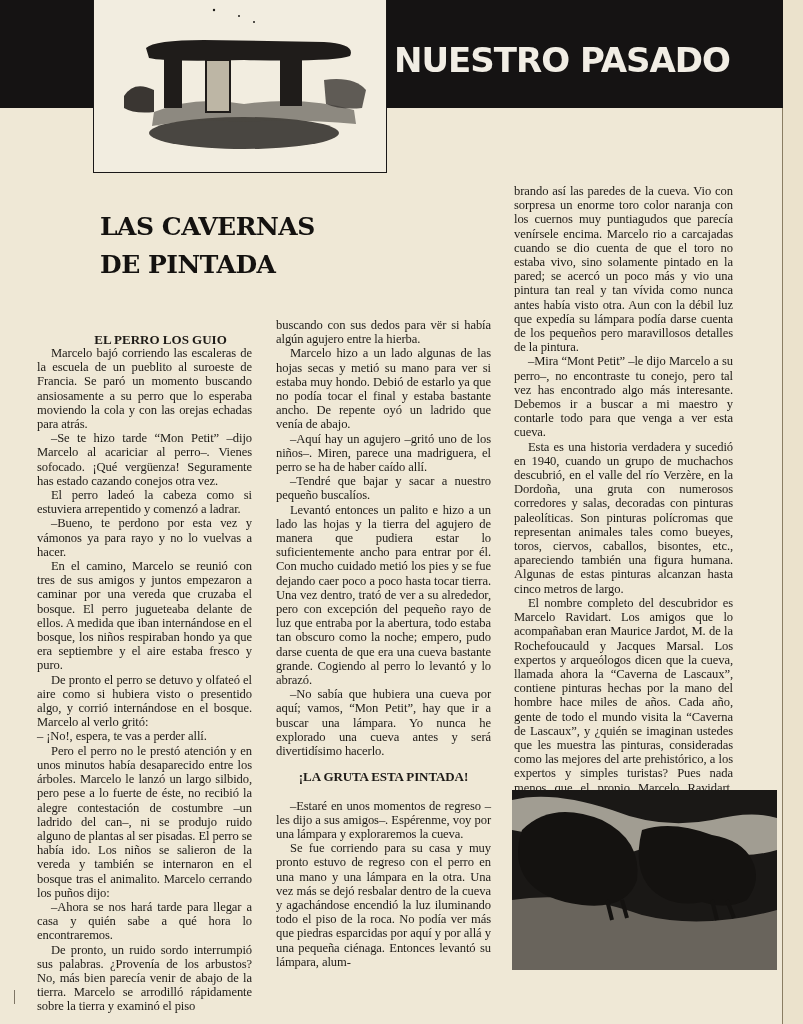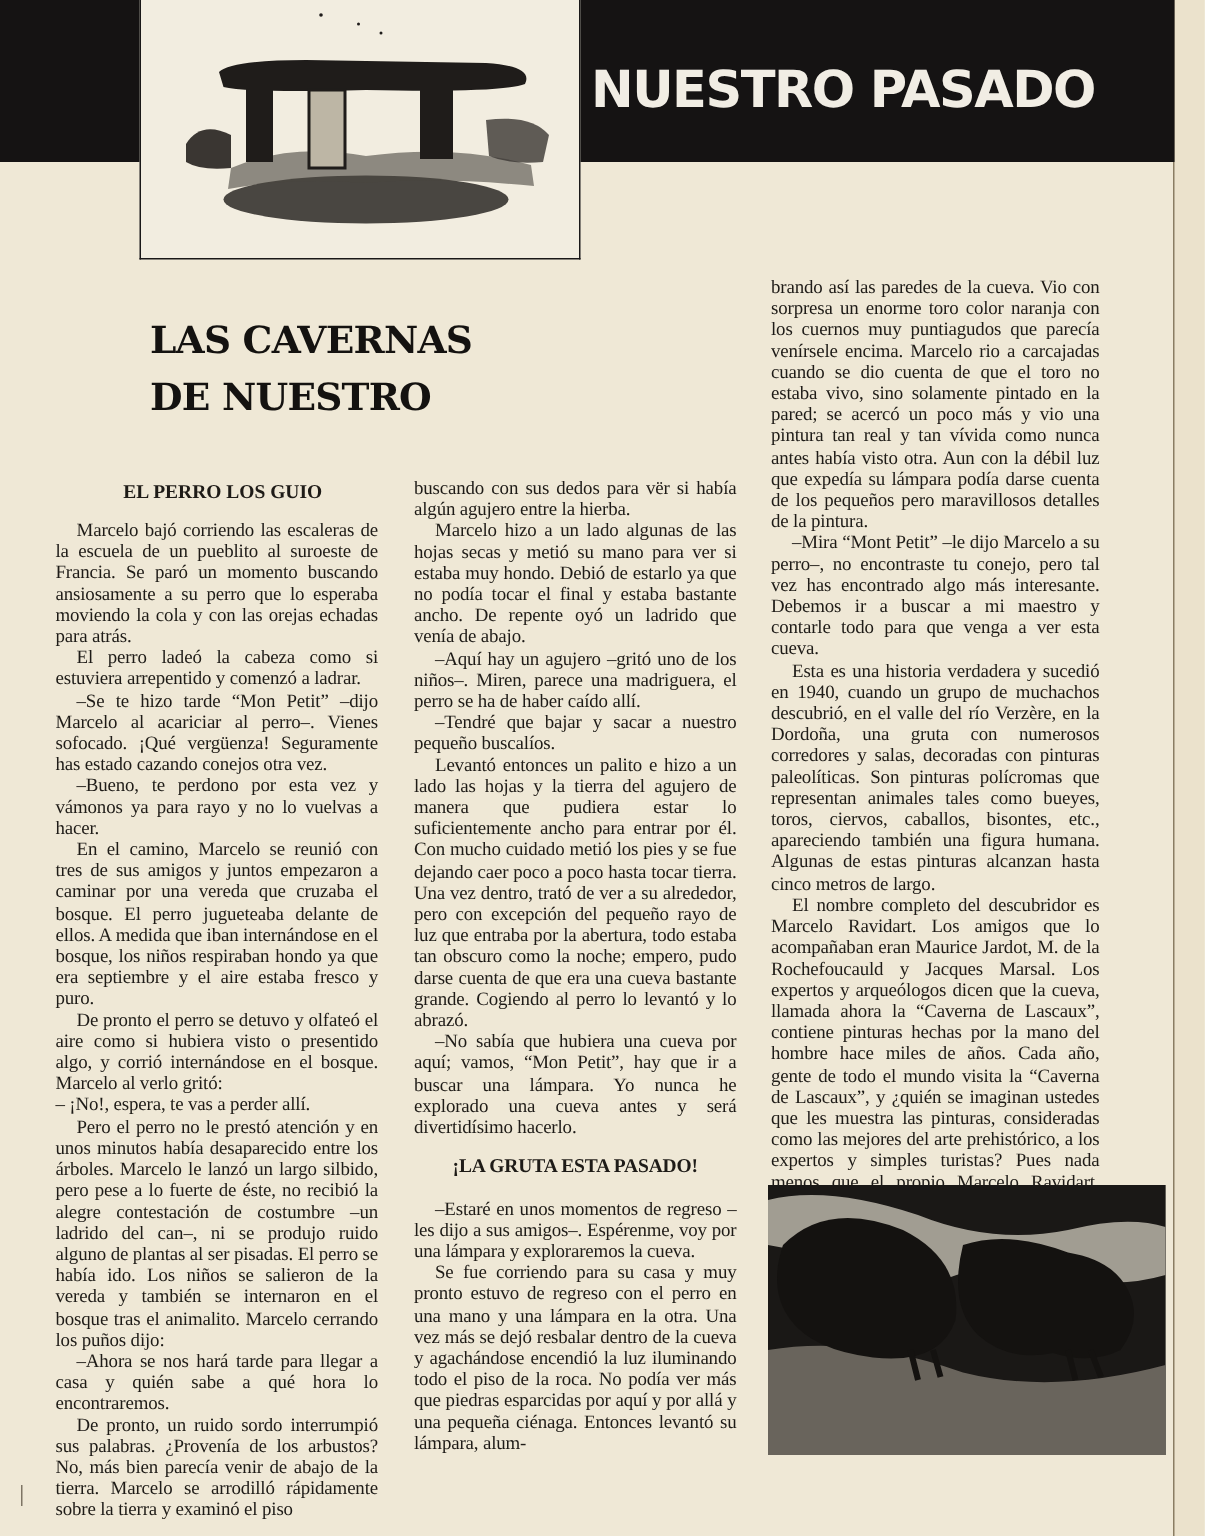--- a/index.html
+++ b/index.html
@@ -37,21 +37,21 @@
     position: absolute; font-size: 12.6px; line-height: 14.2px;
     text-align: justify; letter-spacing: -0.1px;
   }
   .col p { margin: 0; text-indent: 14px; }
   .col p.noindent { text-indent: 0; }
   .col-1 { left: 37px; top: 346px; width: 215px; }
   .col-2 { left: 276px; top: 318px; width: 215px; }
   .col-3 { left: 514px; top: 148px; width: 219px; margin-top: 36px; }
   .subhead {
     font-weight: bold; text-align: center; font-size: 13px; text-indent: 0 !important;
-    margin: 4px;
+    margin: 16px;
   }
   .subhead-1 { position: absolute; left: 37px; top: 316px; width: 215px; }
   .col-2 .subhead { margin: 12px 0 14px 0; }
   .photo {
     position: absolute; left: 512px; top: 790px; width: 265px; height: 180px;
     background: #0e0d0c;
   }
   .photo svg { position: absolute; left: 0; top: 0; }
   .stray-mark { position: absolute; left: 14px; top: 990px; width: 1px; height: 14px; background: #7e7565; }
 </style>
@@ -73,46 +73,46 @@
     <path d="M30 96 Q40 80 60 90 L60 112 Q40 114 30 108 Z" fill="#3a3632"></path>
     <path d="M230 80 Q260 76 272 90 L268 108 Q246 110 232 104 Z" fill="#3a3632" opacity="0.8"></path>
     <circle cx="120" cy="10" r="1.2" fill="#1f1c1a"></circle>
       <circle cx="145" cy="16" r="1" fill="#1f1c1a"></circle>
       <circle cx="160" cy="22" r="1" fill="#1f1c1a"></circle>
   </svg>
 </div>
 
 <div class="article-title">
   <span>LAS CAVERNAS</span>
-  <span>DE NUESTRO</span>
+  <span>DE PINTADA</span>
 </div>
 
 <p class="subhead subhead-1">EL PERRO LOS GUIO</p>
 
 <div class="col col-1">
   <p>Marcelo bajó corriendo las escaleras de la escuela de un pueblito al suroeste de Francia. Se paró un momento buscando ansiosamente a su perro que lo esperaba moviendo la cola y con las orejas echadas para atrás.</p>
+  <p>–Se te hizo tarde “Mon Petit” –dijo Marcelo al acariciar al perro–. Vienes sofocado. ¡Qué vergüenza! Seguramente has estado cazando conejos otra vez.</p>
   <p>El perro ladeó la cabeza como si estuviera arrepentido y comenzó a ladrar.</p>
-  <p>–Se te hizo tarde “Mon Petit” –dijo Marcelo al acariciar al perro–. Vienes sofocado. ¡Qué vergüenza! Seguramente has estado cazando conejos otra vez.</p>
   <p>–Bueno, te perdono por esta vez y vámonos ya para rayo y no lo vuelvas a hacer.</p>
   <p>En el camino, Marcelo se reunió con tres de sus amigos y juntos empezaron a caminar por una vereda que cruzaba el bosque. El perro jugueteaba delante de ellos. A medida que iban internándose en el bosque, los niños respiraban hondo ya que era septiembre y el aire estaba fresco y puro.</p>
   <p>De pronto el perro se detuvo y olfateó el aire como si hubiera visto o presentido algo, y corrió internándose en el bosque. Marcelo al verlo gritó:</p>
   <p class="noindent">– ¡No!, espera, te vas a perder allí.</p>
   <p>Pero el perro no le prestó atención y en unos minutos había desaparecido entre los árboles. Marcelo le lanzó un largo silbido, pero pese a lo fuerte de éste, no recibió la alegre contestación de costumbre –un ladrido del can–, ni se produjo ruido alguno de plantas al ser pisadas. El perro se había ido. Los niños se salieron de la vereda y también se internaron en el bosque tras el animalito. Marcelo cerrando los puños dijo:</p>
   <p>–Ahora se nos hará tarde para llegar a casa y quién sabe a qué hora lo encontraremos.</p>
   <p>De pronto, un ruido sordo interrumpió sus palabras. ¿Provenía de los arbustos? No, más bien parecía venir de abajo de la tierra. Marcelo se arrodilló rápidamente sobre la tierra y examinó el piso</p>
 </div>
 
 <div class="col col-2">
   <p class="noindent">buscando con sus dedos para vër si había algún agujero entre la hierba.</p>
   <p>Marcelo hizo a un lado algunas de las hojas secas y metió su mano para ver si estaba muy hondo. Debió de estarlo ya que no podía tocar el final y estaba bastante ancho. De repente oyó un ladrido que venía de abajo.</p>
   <p>–Aquí hay un agujero –gritó uno de los niños–. Miren, parece una madriguera, el perro se ha de haber caído allí.</p>
   <p>–Tendré que bajar y sacar a nuestro pequeño buscalíos.</p>
   <p>Levantó entonces un palito e hizo a un lado las hojas y la tierra del agujero de manera que pudiera estar lo suficientemente ancho para entrar por él. Con mucho cuidado metió los pies y se fue dejando caer poco a poco hasta tocar tierra. Una vez dentro, trató de ver a su alrededor, pero con excepción del pequeño rayo de luz que entraba por la abertura, todo estaba tan obscuro como la noche; empero, pudo darse cuenta de que era una cueva bastante grande. Cogiendo al perro lo levantó y lo abrazó.</p>
   <p>–No sabía que hubiera una cueva por aquí; vamos, “Mon Petit”, hay que ir a buscar una lámpara. Yo nunca he explorado una cueva antes y será divertidísimo hacerlo.</p>
-  <p class="subhead">¡LA GRUTA ESTA PASADO!</p>
+  <p class="subhead">¡LA GRUTA ESTA PINTADA!</p>
   <p>–Estaré en unos momentos de regreso –les dijo a sus amigos–. Espérenme, voy por una lámpara y exploraremos la cueva.</p>
   <p>Se fue corriendo para su casa y muy pronto estuvo de regreso con el perro en una mano y una lámpara en la otra. Una vez más se dejó resbalar dentro de la cueva y agachándose encendió la luz iluminando todo el piso de la roca. No podía ver más que piedras esparcidas por aquí y por allá y una pequeña ciénaga. Entonces levantó su lámpara, alum-</p>
 </div>
 
 <div class="col col-3">
   <p class="noindent">brando así las paredes de la cueva. Vio con sorpresa un enorme toro color naranja con los cuernos muy puntiagudos que parecía venírsele encima. Marcelo rio a carcajadas cuando se dio cuenta de que el toro no estaba vivo, sino solamente pintado en la pared; se acercó un poco más y vio una pintura tan real y tan vívida como nunca antes había visto otra. Aun con la débil luz que expedía su lámpara podía darse cuenta de los pequeños pero maravillosos detalles de la pintura.</p>
   <p>–Mira “Mont Petit” –le dijo Marcelo a su perro–, no encontraste tu conejo, pero tal vez has encontrado algo más interesante. Debemos ir a buscar a mi maestro y contarle todo para que venga a ver esta cueva.</p>
   <p>Esta es una historia verdadera y sucedió en 1940, cuando un grupo de muchachos descubrió, en el valle del río Verzère, en la Dordoña, una gruta con numerosos corredores y salas, decoradas con pinturas paleolíticas. Son pinturas polícromas que representan animales tales como bueyes, toros, ciervos, caballos, bisontes, etc., apareciendo también una figura humana. Algunas de estas pinturas alcanzan hasta cinco metros de largo.</p>
   <p>El nombre completo del descubridor es Marcelo Ravidart. Los amigos que lo acompañaban eran Maurice Jardot, M. de la Rochefoucauld y Jacques Marsal. Los expertos y arqueólogos dicen que la cueva, llamada ahora la “Caverna de Lascaux”, contiene pinturas hechas por la mano del hombre hace miles de años. Cada año, gente de todo el mundo visita la “Caverna de Lascaux”, y ¿quién se imaginan ustedes que les muestra las pinturas, consideradas como las mejores del arte prehistórico, a los expertos y simples turistas? Pues nada menos que el propio Marcelo Ravidart, convertido ahora en un honorable caballero.</p>
 </div>

